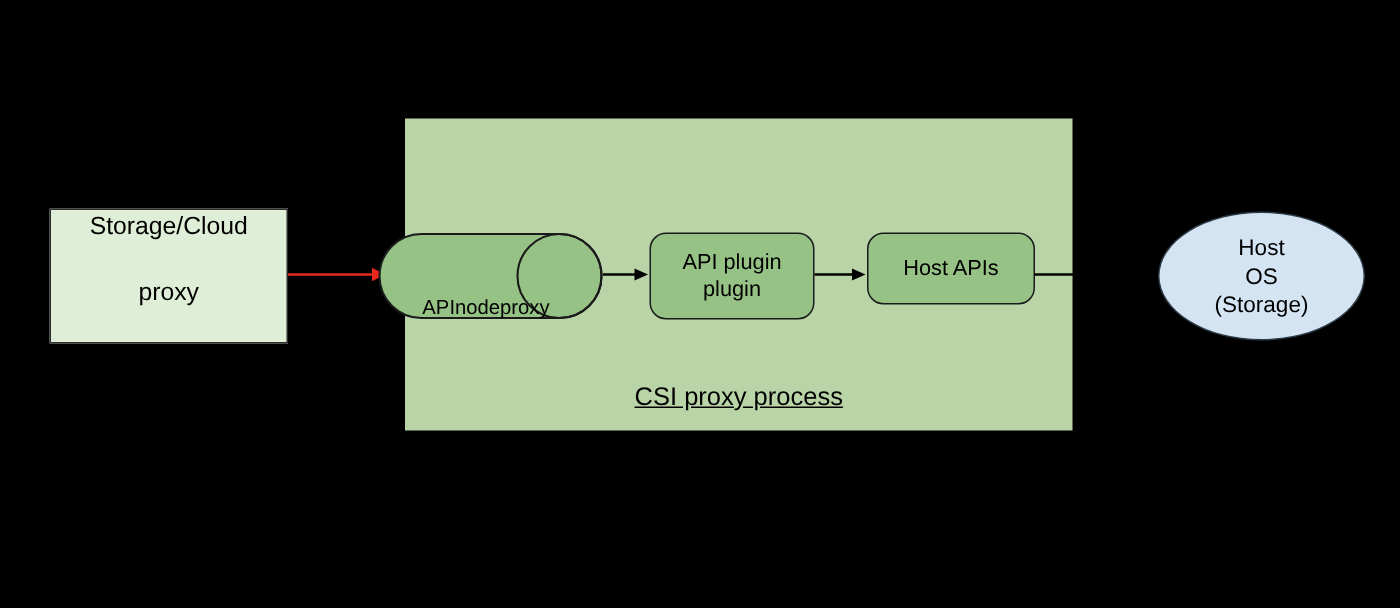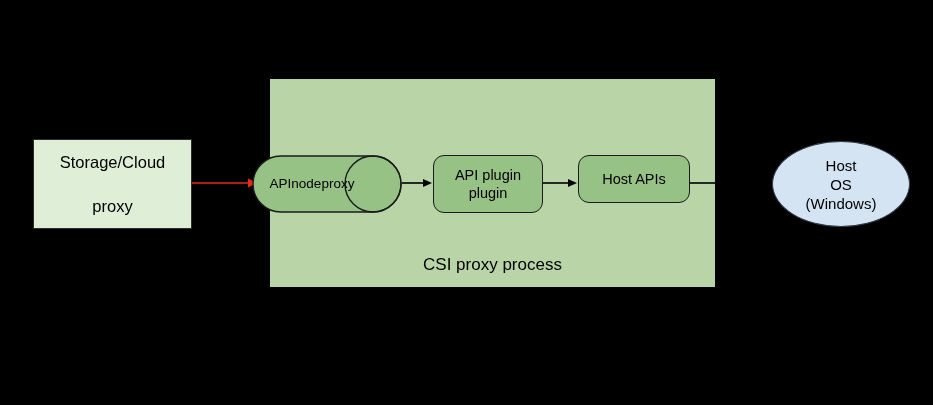--- a/index.html
+++ b/index.html
@@ -28,60 +28,60 @@
   .proxy-label {
     position: absolute;
     left: 270px;
     top: 255px;
     width: 445px;
     text-align: center;
     font-size: 17px;
     color: #000000;
     line-height: 20px;
     white-space: nowrap;
+    text-decoration: underline;
   }
 
   
   .plugin-box {
     position: absolute;
     left: 33px;
     top: 139px;
     width: 159px;
     height: 90px;
     background: #dfeed6;
     border: 1.3px solid #2d2d2d;
     box-sizing: border-box;
     display: flex;
-    align-items: center;
     justify-content: center;
   }
   .plugin-box .label {
     font-size: 16.5px;
     line-height: 22px;
     color: #000000;
     text-align: center;
   }
 
   
   .pipe {
     position: absolute;
     left: 252px;
     top: 155px;
     width: 150px;
     height: 58px;
   }
   .pipe svg { display: block; }
   .pipe .label {
     position: absolute;
-    left: 4px;
+    left: 16px;
     top: 0;
     width: 112px;
     height: 58px;
     display: flex;
-    align-items: center;
+    align-items: flex-end;
     justify-content: center;
     text-align: center;
     font-size: 13.5px;
     line-height: 16px;
     color: #000000;
   }
 
   
   .proc-box {
     position: absolute;
@@ -194,19 +194,19 @@
   <div class="conn" style="left:690px; top:180px; width:26px; height:6px;">
     <svg width="26" height="6" viewBox="0 0 26 6">
       <line x1="0" y1="3" x2="26" y2="3" stroke="#000000" stroke-width="1.6"></line>
     </svg>
   </div>
 
   <div class="host-os">
     <div class="label">
       <span>Host</span><br>
       <span>OS</span><br>
-      <span>(Windows)</span>
+      <span>(Storage)</span>
     </div>
   </div>
 
   <div class="proxy-label">CSI proxy process</div>
 
 </div>
 
 </body></html>

